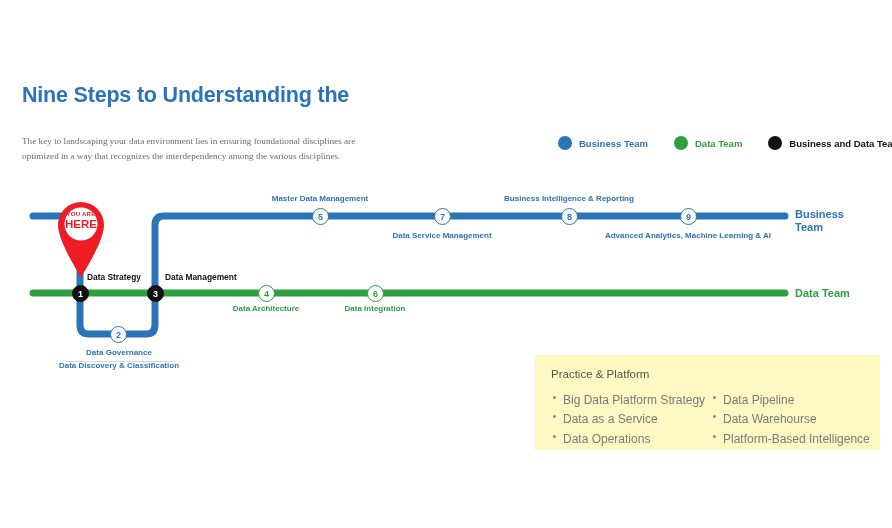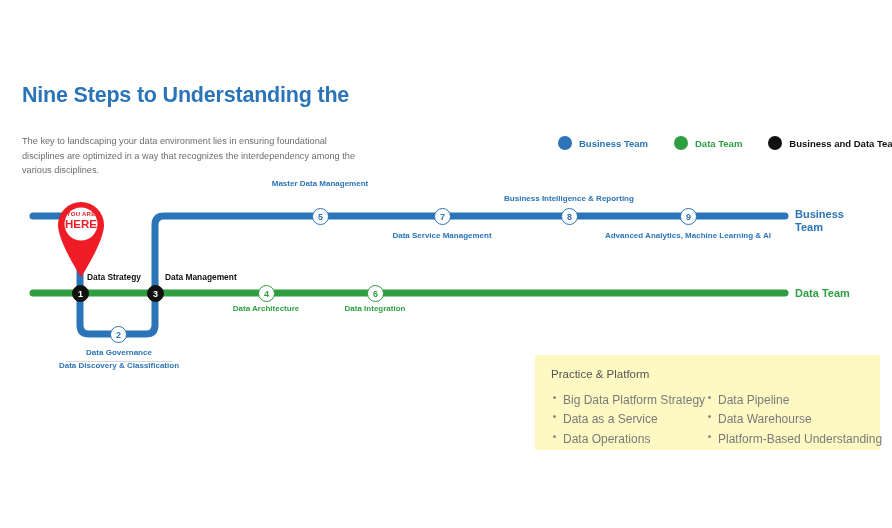--- a/index.html
+++ b/index.html
@@ -12,21 +12,21 @@
 
   
   .title{
     position:absolute;left:22px;top:82px;width:420px;
     font-size:21.5px;font-weight:bold;line-height:1.28;
     color:#2b74b8;letter-spacing:-0.2px;
   }
   .title .l2{display:block;}
   .subtitle{
     position:absolute;left:22px;top:134px;width:345px;
-    font-size:9.2px;line-height:1.6;color:#6d6d6d;
+    font-size:9.2px;line-height:1.6;color:#6d6d6d;font-family:Liberation Serif, serif;
   }
 
   
   .legend{position:absolute;left:558px;top:136px;display:flex;align-items:center;gap:0;}
   .legend-item{display:flex;align-items:center;margin-right:26px;}
   .legend-dot{width:14px;height:14px;border-radius:50%;margin-right:7px;flex:none;}
   .legend-label{font-size:9.5px;font-weight:bold;white-space:nowrap;}
 
   
   .diagram{position:absolute;left:0;top:0;width:892px;height:528px;}
@@ -142,21 +142,21 @@
     <div class="nlabel black" style="left:165px;top:272px;">Data Management</div>
 
     <div class="node green" style="left:258px;top:285px;">
       <span>4</span>
     </div>
     <div class="nlabel green ctr" style="left:266px;top:304px;">Data Architecture</div>
 
     <div class="node blue" style="left:312px;top:208px;">
       <span>5</span>
     </div>
-    <div class="nlabel blue ctr" style="left:320px;top:179px;">Master Data Management</div>
+    <div class="nlabel blue ctr" style="left:320px;top:194px;">Master Data Management</div>
 
     <div class="node green" style="left:367px;top:285px;">
       <span>6</span>
     </div>
     <div class="nlabel green ctr" style="left:375px;top:304px;">Data Integration</div>
 
     <div class="node blue" style="left:434px;top:208px;">
       <span>7</span>
     </div>
     <div class="nlabel blue ctr" style="left:442px;top:231px;">Data Service Management</div>
@@ -188,18 +188,18 @@
     <div class="pp-title">Practice &amp; Platform</div>
     <div class="pp-cols">
       <div class="pp-col">
         <div class="pp-item">Big Data Platform Strategy</div>
         <div class="pp-item">Data as a Service</div>
         <div class="pp-item">Data Operations</div>
       </div>
       <div class="pp-col">
         <div class="pp-item">Data Pipeline</div>
         <div class="pp-item">Data Warehourse</div>
-        <div class="pp-item">Platform-Based Understanding</div>
+        <div class="pp-item">Platform-Based Intelligence</div>
       </div>
     </div>
   </div>
 
 </div>
 
 </body></html>

